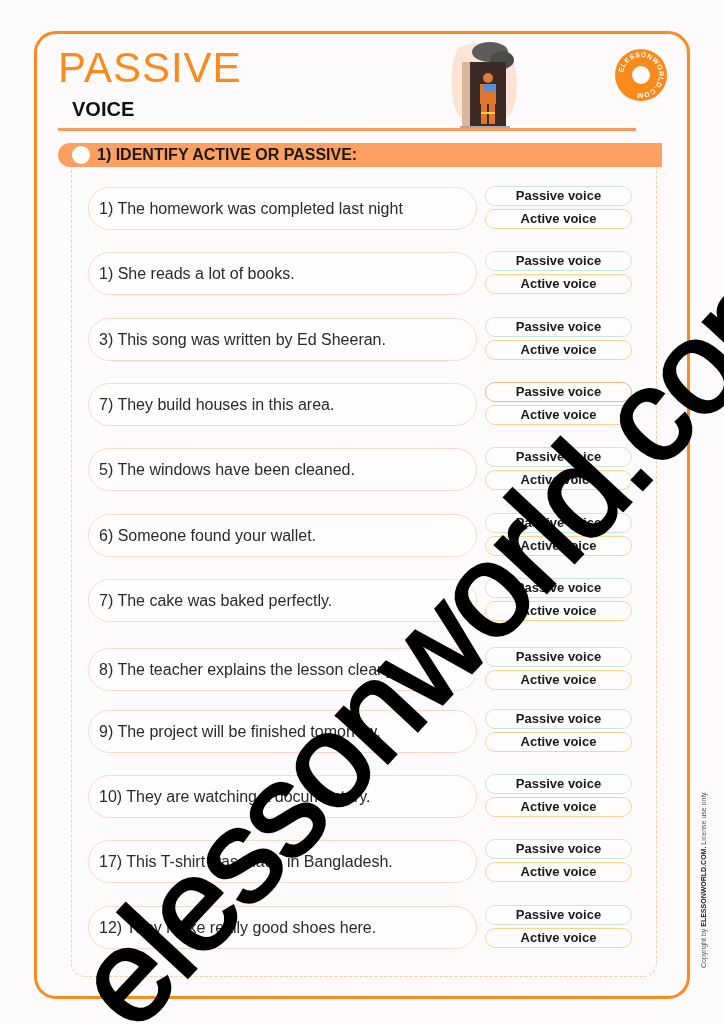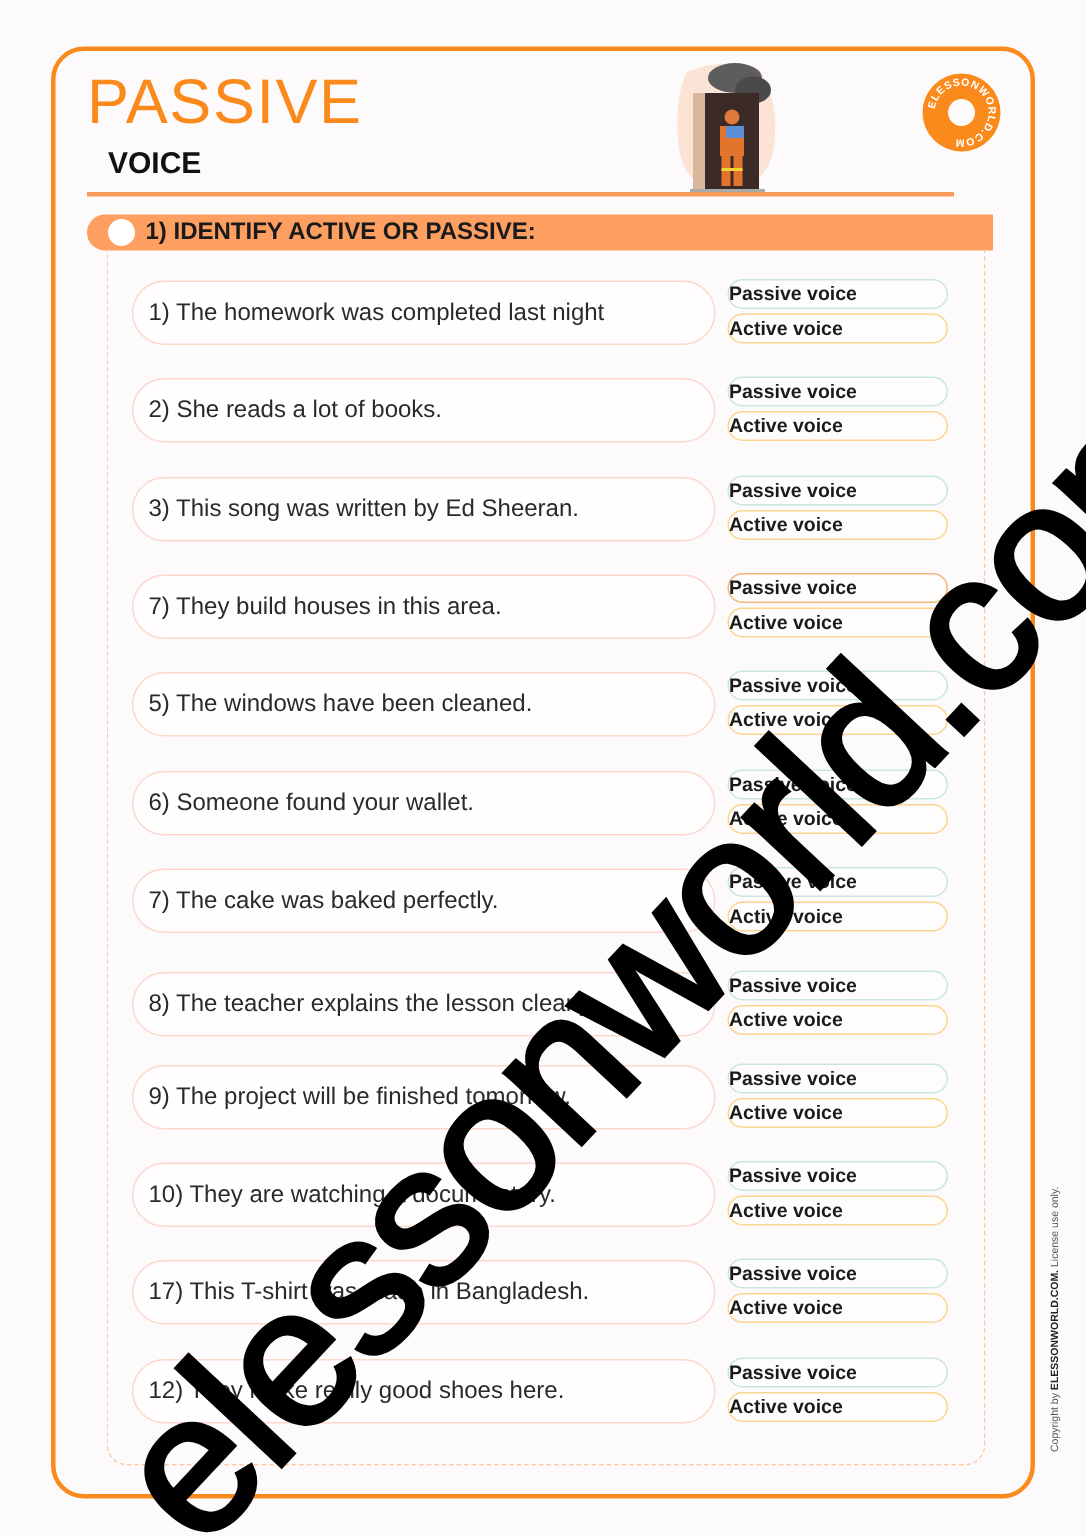--- a/index.html
+++ b/index.html
@@ -51,21 +51,21 @@
   .q-pill {
     position: absolute; left: 0; top: 0; width: 389px; height: 43px;
     border: 1.5px solid #fbd8cb; border-radius: 22px; background: #fffdfd;
     display: flex; align-items: center; padding-left: 10px;
     font-family: "Liberation Sans", sans-serif; font-size: 16px; color: #2a2a2a;
   }
   .opt {
     position: absolute; left: 397px; width: 147px; height: 20px;
     border-radius: 10px; background: #fffdfc;
     font-family: "Liberation Sans", sans-serif; font-weight: 700; font-size: 13px;
-    color: #1a1a1a; line-height: 18px;
+    color: #1a1a1a; text-align: center; line-height: 18px;
   }
   .opt.passive { top: -1px; border: 1.5px solid #c9e6de; }
   .opt.active { top: 22px; border: 1.5px solid #fdd48f; }
   .opt.passive.hl { border-color: #f3b57c; }
 
   .copyright {
     position: absolute; left: 700px; top: 968px; transform-origin: 0 0;
     transform: rotate(-90deg); white-space: nowrap;
     font-family: "Liberation Sans", sans-serif; font-size: 7px; color: #555;
   }
@@ -124,21 +124,21 @@
 <div class="section-title">1) IDENTIFY ACTIVE OR PASSIVE:</div>
 
 <div class="dash-box"></div>
 
 <div class="q-row" style="top:187px">
   <div class="q-pill">1) The homework was completed last night</div>
   <div class="opt passive">Passive voice</div>
   <div class="opt active">Active voice</div>
 </div>
 <div class="q-row" style="top:252px">
-  <div class="q-pill">2) She reads a lot of books.</div>
+  <div class="q-pill">1) She reads a lot of books.</div>
   <div class="opt passive">Passive voice</div>
   <div class="opt active">Active voice</div>
 </div>
 <div class="q-row" style="top:318px">
   <div class="q-pill">3) This song was written by Ed Sheeran.</div>
   <div class="opt passive">Passive voice</div>
   <div class="opt active">Active voice</div>
 </div>
 <div class="q-row" style="top:383px">
   <div class="q-pill">7) They build houses in this area.</div>

